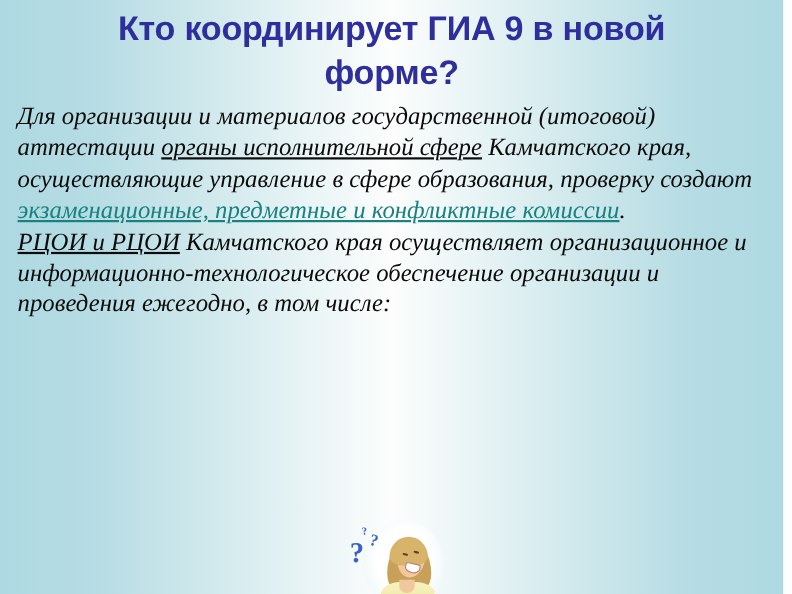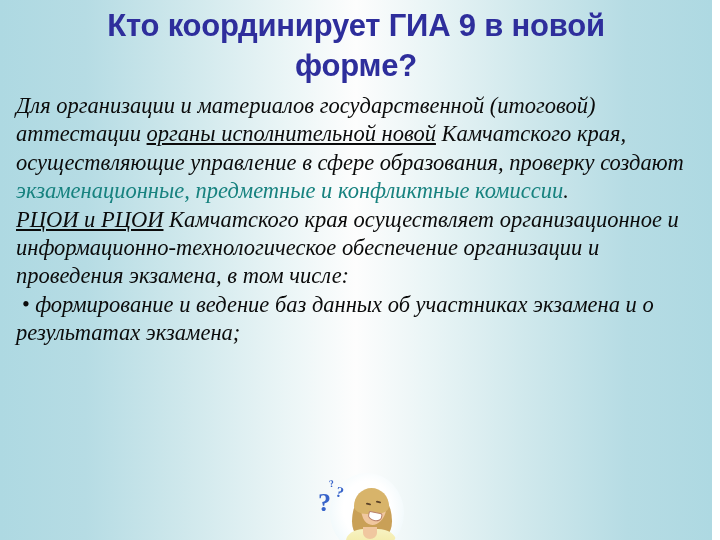--- a/index.html
+++ b/index.html
@@ -69,20 +69,21 @@
   }
 
   .u {
     text-decoration: underline;
     text-decoration-thickness: 1.5px;
     text-underline-offset: 2px;
   }
 
   .teal {
     color: #17827f;
+    text-decoration: underline;
     text-decoration-thickness: 1.5px;
     text-underline-offset: 2px;
   }
 
   .blk { color: #0b0b0b; }
 
   .bullet-line { white-space: pre-wrap; }
 
   
   #photo {
@@ -196,23 +197,22 @@
 </style>
 </head>
 <body>
 
 <div id="slide">
 
   <div id="title">Кто координирует ГИА 9 в новой
 форме?</div>
 
   <div id="body-text">
-    <p class="para" id="p1"><span class="blk">Для организации и материалов государственной (итоговой) аттестации </span><span class="u">органы исполнительной новой</span><span class="blk"> Камчатского края, осуществляющие управление в сфере образования, проверку создают </span><span class="teal">экзаменационные, предметные и конфликтные комиссии</span><span class="blk">.</span></p>
-    <p class="para" id="p2"><span class="u">РЦОИ и РЦОИ</span><span class="blk"> Камчатского края осуществляет организационное и информационно-технологическое обеспечение организации и проведения экзамена, в том числе:</span></p>
-    <p class="para bullet-line" id="b2"><span class="blk"> • формирование и ведение баз данных об участниках экзамена и о результатах экзамена;</span></p>
+    <p class="para" id="p1"><span class="blk">Для организации и материалов государственной (итоговой) аттестации </span><span class="u">органы исполнительной сфере</span><span class="blk"> Камчатского края, осуществляющие управление в сфере образования, проверку создают </span><span class="teal">экзаменационные, предметные и конфликтные комиссии</span><span class="blk">.</span></p>
+    <p class="para" id="p2"><span class="u">РЦОИ и РЦОИ</span><span class="blk"> Камчатского края осуществляет организационное и информационно-технологическое обеспечение организации и проведения ежегодно, в том числе:</span></p>
   </div>
 
   <div id="photo">
     <div id="photo-oval">
       <div id="hair-back"></div>
       <div id="shirt"></div>
       <div id="collar"></div>
       <div id="face"></div>
       <div id="hair-top"></div>
       <div id="eye-l"></div>

